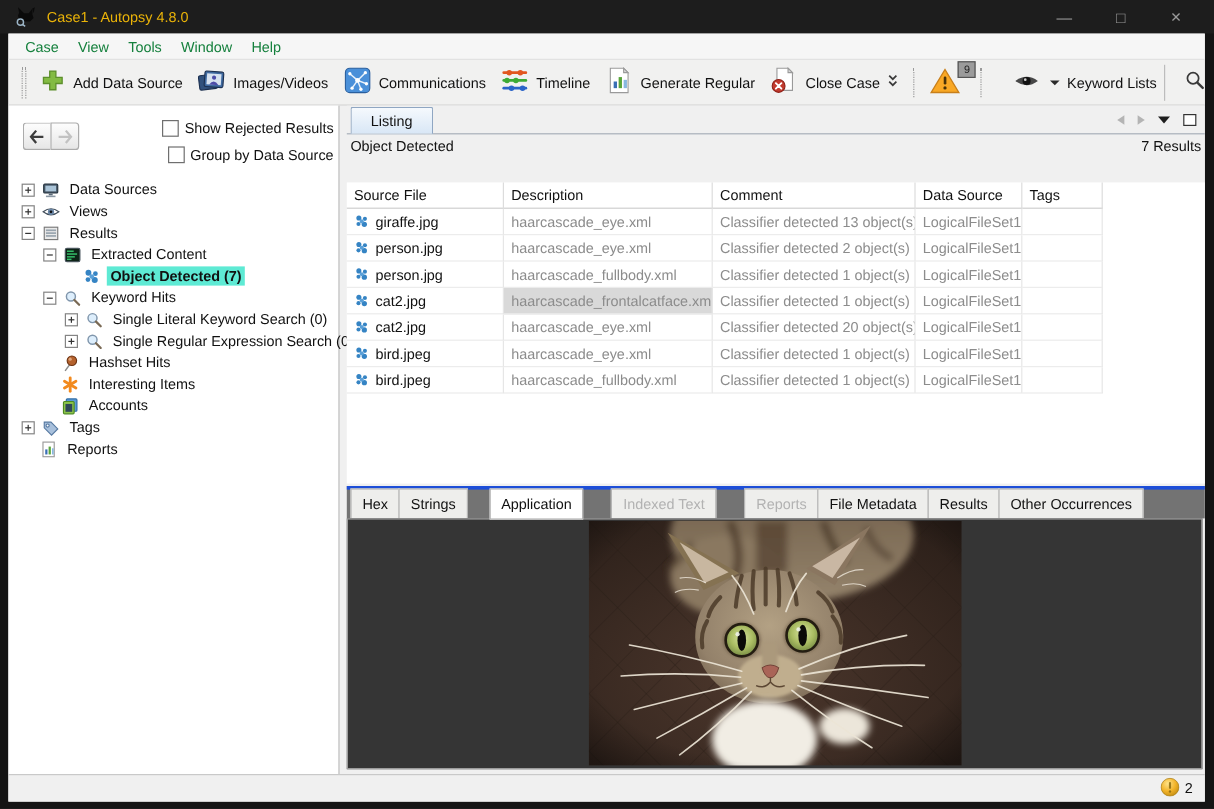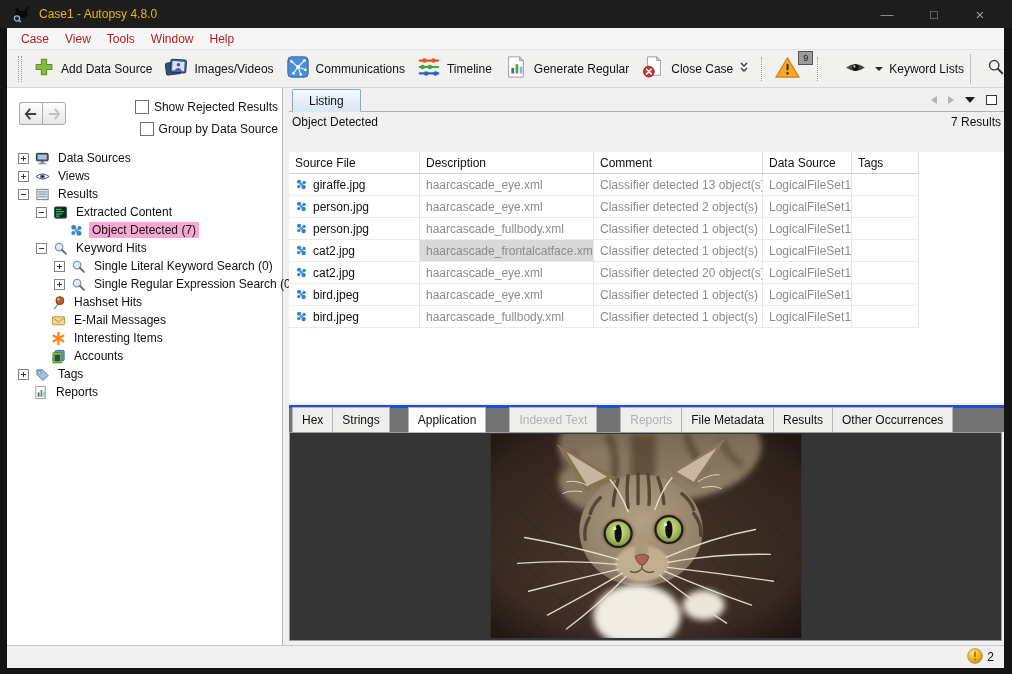--- a/index.html
+++ b/index.html
@@ -11,21 +11,21 @@
   #titlebar .appicon{margin-left:12px;width:18px;height:18px;flex:none;}
   #titlebar .ttl{margin-left:9px;color:#eab308;font-size:12px;}
   .wctl{position:absolute;top:0;height:28px;width:40px;display:flex;align-items:center;justify-content:center;color:#9b9b9b;font-size:13px;cursor:default;}
   #btn-min{right:105px;} #btn-max{right:58px;} #btn-close{right:12px;font-size:15px;}
 
   
   #app{position:absolute;left:7px;top:28px;width:997px;height:640px;background:#f0f0f0;}
 
   
   #menubar{position:absolute;left:0;top:0;width:997px;height:22px;background:#f6f6f6;border-bottom:1px solid #e2e2e2;display:flex;align-items:center;padding-left:6px;box-sizing:border-box;}
-  .mitem{padding:2px 8px;color:#b91c1c;}
+  .mitem{padding:2px 8px;color:#15803d;}
 
   
   #toolbar{position:absolute;left:0;top:22px;width:997px;height:38px;background:#f1f1f0;border-bottom:1px solid #d6d6d6;display:flex;align-items:center;box-sizing:border-box;padding:0 6px;}
   .tbtn{display:flex;align-items:center;gap:6px;padding:3px 6px;border-radius:3px;white-space:nowrap;}
   .tbtn svg{flex:none;}
   .handle2{width:2px;height:26px;border-left:1px dotted #9a9a9a;border-right:1px dotted #9a9a9a;margin:0 5px;flex:none;}
   .handle1{width:0;height:24px;border-left:1px dotted #9a9a9a;margin:0 6px;flex:none;}
   .vsep{width:0;height:30px;border-left:1px solid #bcbcbc;margin:0 10px;flex:none;}
   .warnwrap{position:relative;padding:2px 10px 2px 6px;}
   .badge{position:absolute;top:-3px;right:-2px;min-width:11px;height:12px;background:#9b9b9b;border:1px solid #555;color:#1d1d1d;font-size:9px;line-height:12px;text-align:center;padding:0 1px;}
@@ -42,21 +42,21 @@
   #cbx1{top:12px;} #cbx2{top:34px;}
   #tree{position:absolute;left:0;top:61px;width:276px;}
   .trow{height:18px;display:flex;align-items:center;gap:5px;}
   .trow .tg,.trow .tgsp{width:9px;height:9px;flex:none;}
   .tg{border:1px solid #848484;background:#fff;position:relative;box-sizing:content-box;}
   .tg::before{content:"";position:absolute;left:2px;top:4px;width:5px;height:1px;background:#333;}
   .tg.plus::after{content:"";position:absolute;left:4px;top:2px;width:1px;height:5px;background:#333;}
   .ticon{width:16px;height:16px;flex:none;display:flex;align-items:center;justify-content:center;}
   .lvl0{padding-left:11px;} .lvl1{padding-left:29px;} .lvl2{padding-left:47px;}
   .tlabel{padding:1px 3px;white-space:nowrap;}
-  .tlabel.sel{background:#f9a8d4;}
+  .tlabel.sel{background:#5eead4;font-weight:bold;}
 
   
   #rightpanel{position:absolute;left:282px;top:60px;width:715px;height:557px;background:#f0f0f0;}
   #tabrow{position:absolute;left:0;top:0;width:715px;height:24px;border-bottom:1px solid #a8b0ba;box-sizing:border-box;text-align:center;}
   #tab-listing{position:absolute;left:3px;bottom:-1px;height:21px;padding:0 16px;background:linear-gradient(#f5f9fd,#d9e7f6);border:1px solid #8fa6c2;border-bottom:1px solid #d9e7f6;border-radius:2px 2px 0 0;display:flex;align-items:center;}
   #tabctrl{position:absolute;right:7px;top:7px;display:flex;gap:11px;align-items:center;}
   .tri-l{width:0;height:0;border-top:4px solid transparent;border-bottom:4px solid transparent;border-right:6px solid #b4b4b4;}
   .tri-r{width:0;height:0;border-top:4px solid transparent;border-bottom:4px solid transparent;border-left:6px solid #b4b4b4;}
   .tri-d{width:0;height:0;border-left:5px solid transparent;border-right:5px solid transparent;border-top:6px solid #1e1e1e;}
   .sqr{width:9px;height:8px;border:1.5px solid #333;background:#fff;}
@@ -344,30 +344,20 @@
         <div class="trow lvl1">
           <span class="tgsp"></span>
           <span class="ticon">
               <svg viewBox="0 0 16 16" width="15" height="15">
                 <line x1="7.5" y1="9.5" x2="3.5" y2="15" stroke="#8a8a8a" stroke-width="1.3"></line>
                 <circle cx="9.5" cy="6" r="4.2" fill="#b5622d" stroke="#6e3412"></circle>
                 <circle cx="8" cy="4.6" r="1.4" fill="#e0a77e"></circle>
               </svg>
             </span>
           <span class="tlabel">Hashset Hits</span>
-        </div>
-        <div class="trow lvl1">
-          <span class="tgsp"></span>
-          <span class="ticon">
-              <svg viewBox="0 0 16 16" width="15" height="15">
-                <rect x="1.5" y="4" width="13" height="8.5" rx="1" fill="#f3d98b" stroke="#b5923a"></rect>
-                <path d="M1.5 4.8 L8 9.5 L14.5 4.8" fill="none" stroke="#b5923a"></path>
-              </svg>
-            </span>
-          <span class="tlabel">E-Mail Messages</span>
         </div>
         <div class="trow lvl1">
           <span class="tgsp"></span>
           <span class="ticon">
               <svg viewBox="0 0 16 16" width="15" height="15">
                 <g stroke="#f28a1e" stroke-width="2.5" stroke-linecap="round">
                   <line x1="8" y1="2" x2="8" y2="14"></line>
                   <line x1="2.9" y1="5" x2="13.1" y2="11"></line>
                   <line x1="2.9" y1="11" x2="13.1" y2="5"></line>
                 </g>

